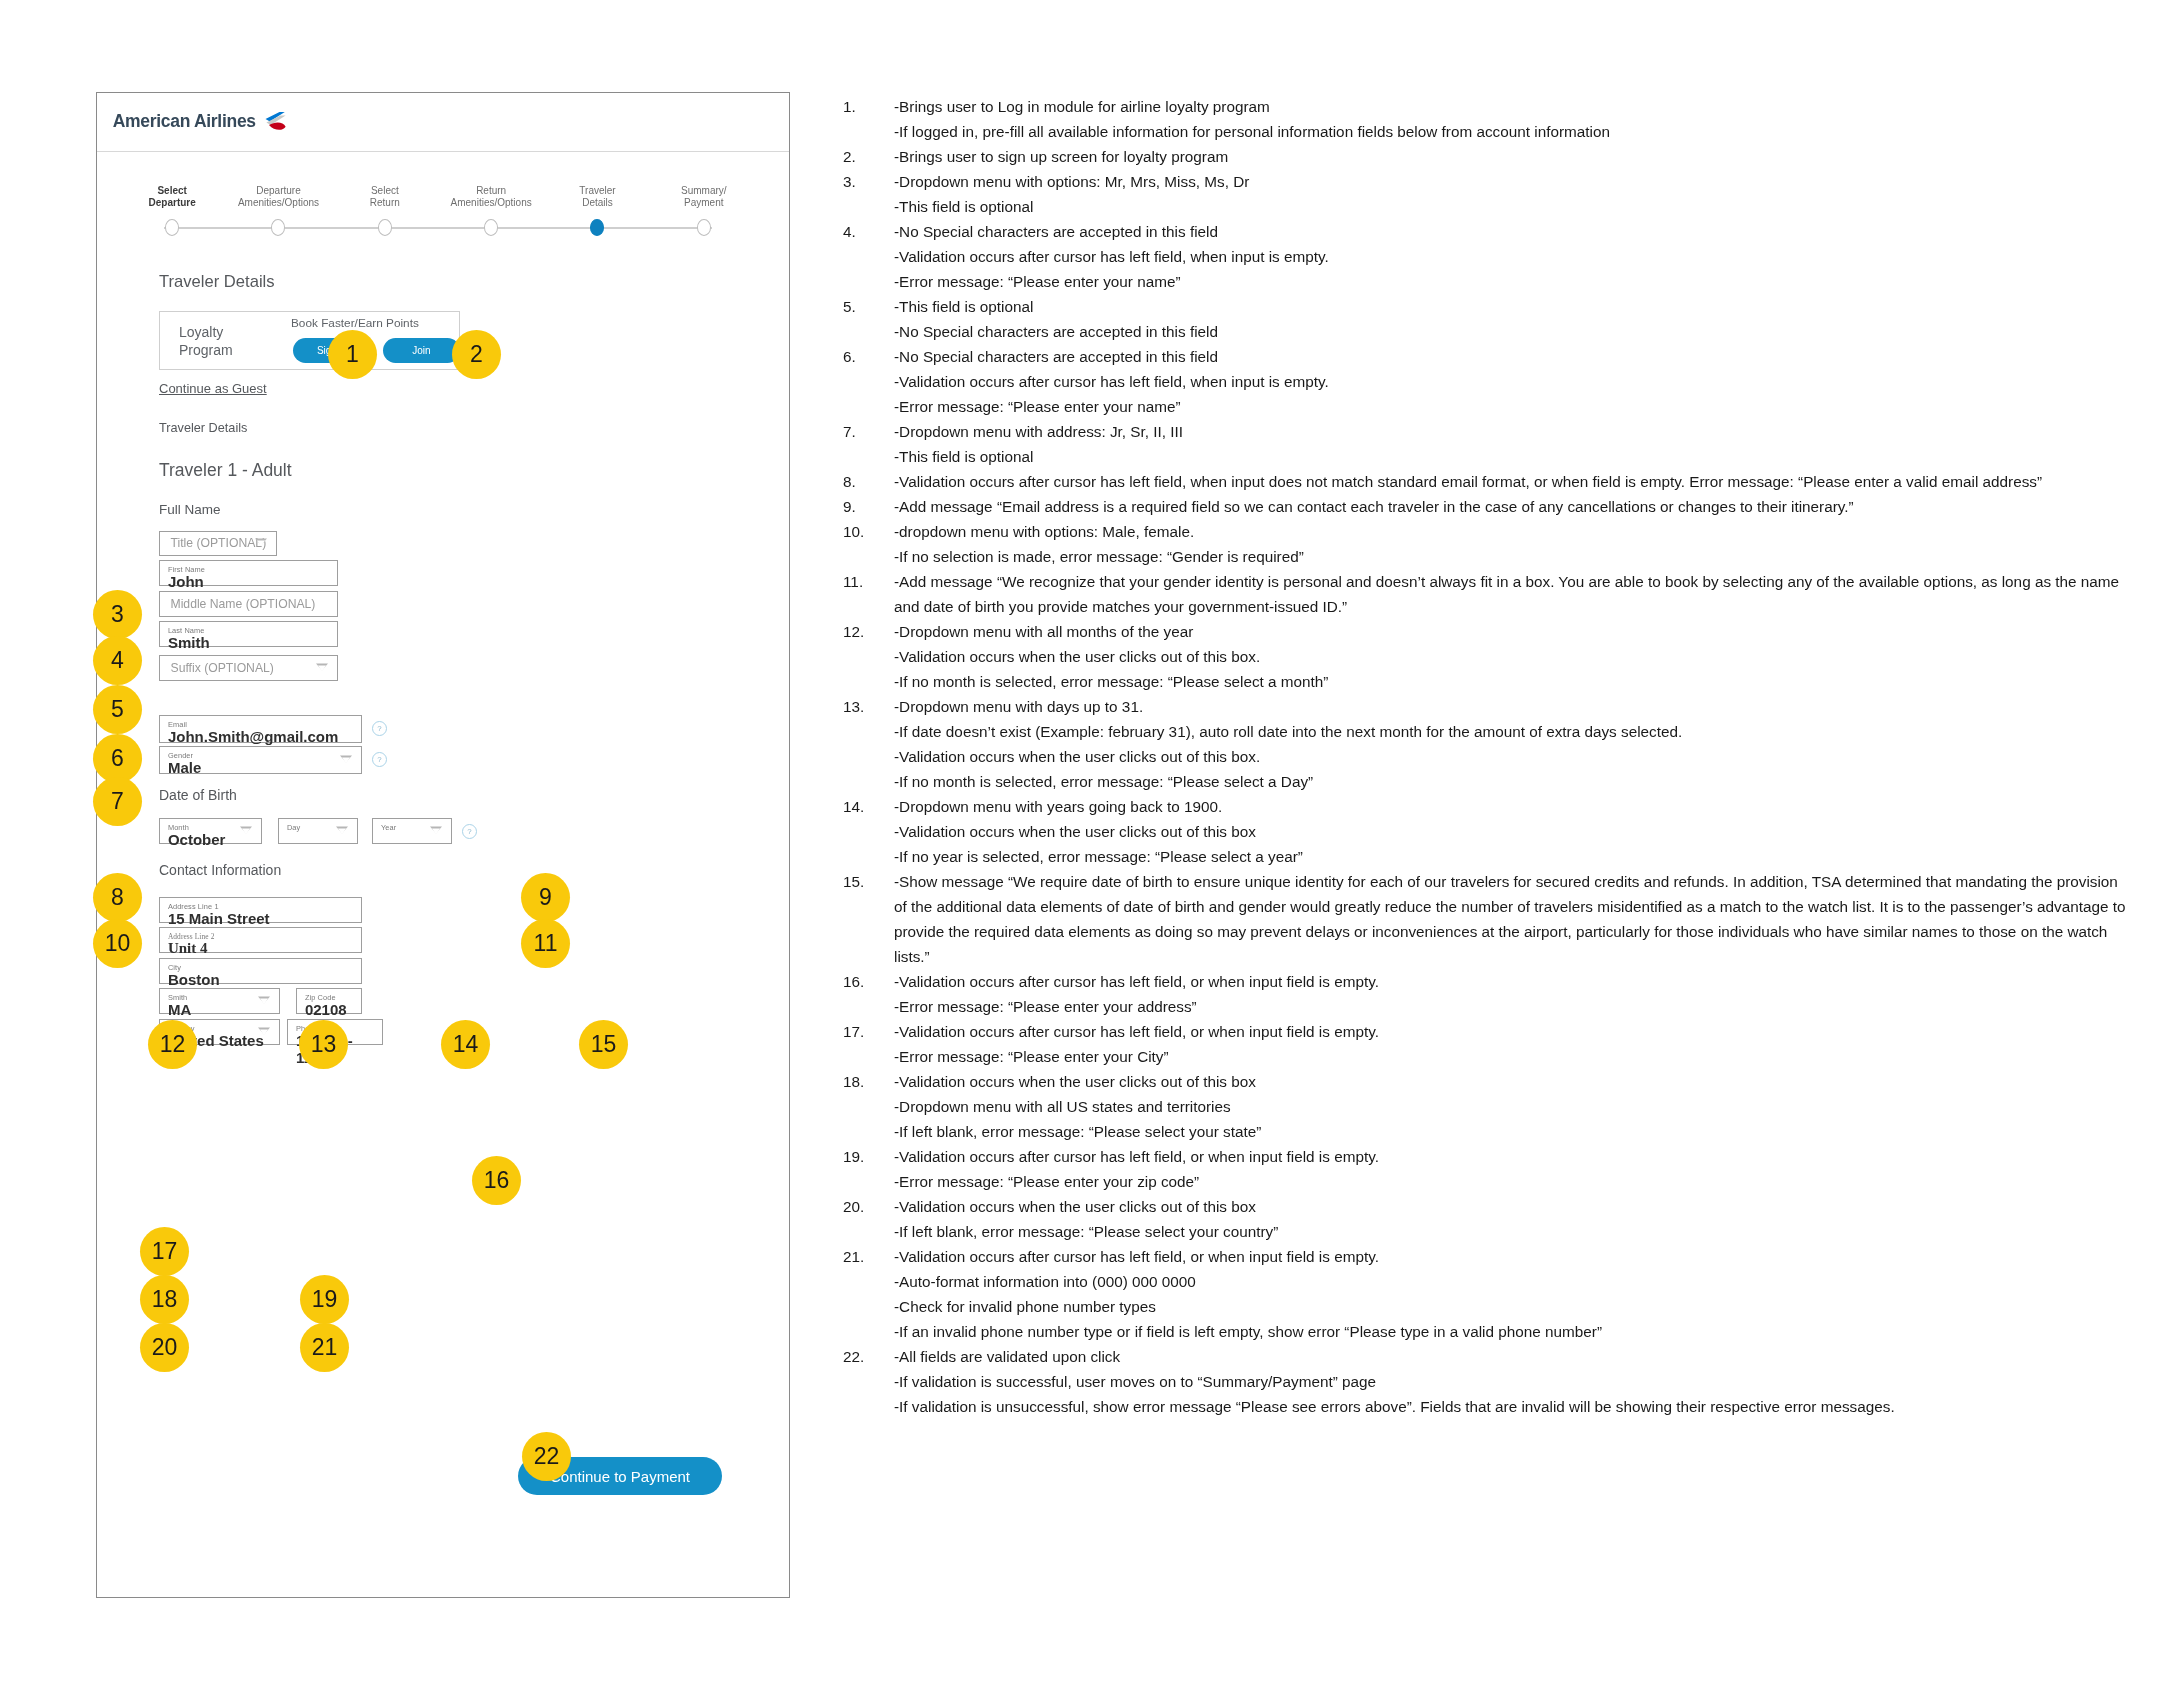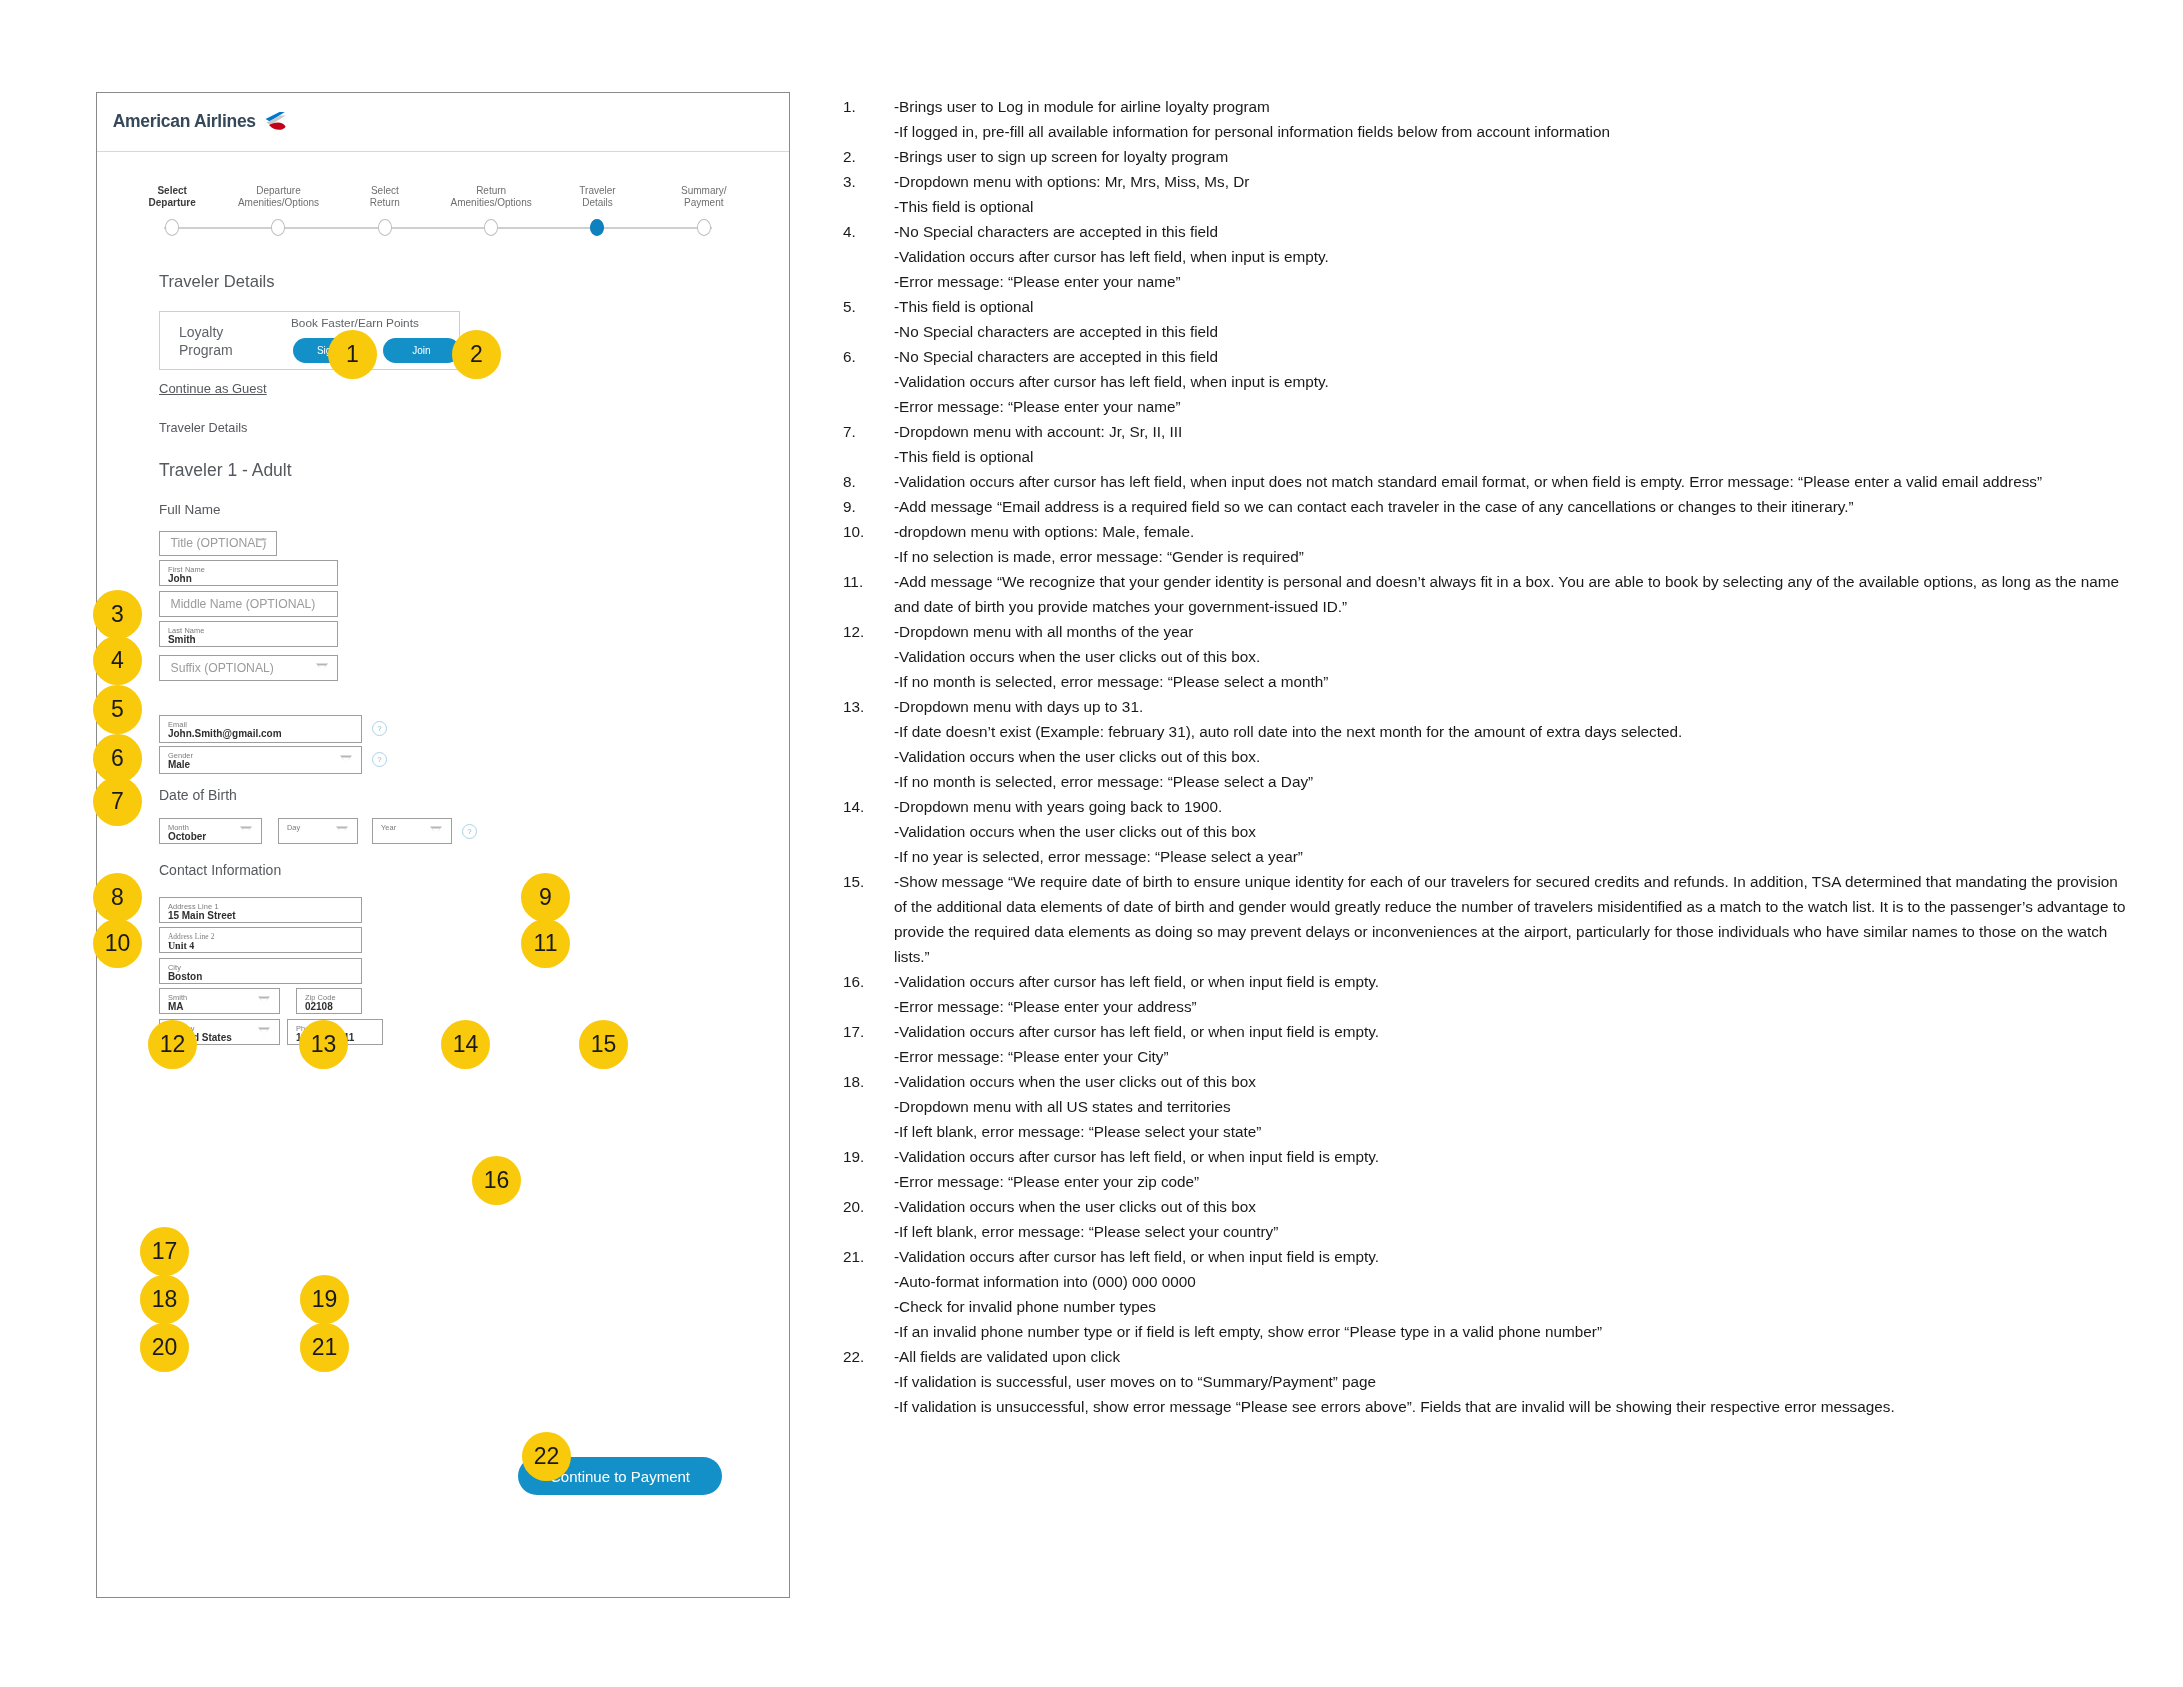--- a/index.html
+++ b/index.html
@@ -174,21 +174,21 @@
   .field .flabel {
     position: absolute;
     left: 7.9px; top: 3.5px;
     font-size: 7.4px;
     color: #7a7a7a;
     letter-spacing: 0.1px;
   }
   .field .fvalue {
     position: absolute;
     left: 7.9px; top: 12.2px;
-    font-size: 10px;
+    font-size: 15px;
     font-weight: 700;
     color: #2f2f2f;
   }
   .field .fplaceholder {
     position: absolute;
     left: 10.5px; top: 50%;
     transform: translateY(-50%);
     font-size: 12.2px;
     color: #9b9b9b;
   }
@@ -529,21 +529,21 @@
         <div class="ann-num">6.</div>
         <div class="ann-lines">
           <div class="ann-line">-No Special characters are accepted in this field</div>
           <div class="ann-line">-Validation occurs after cursor has left field, when input is empty.</div>
           <div class="ann-line">-Error message: “Please enter your name”</div>
         </div>
       </div>
       <div class="ann-row">
         <div class="ann-num">7.</div>
         <div class="ann-lines">
-          <div class="ann-line">-Dropdown menu with account: Jr, Sr, II, III</div>
+          <div class="ann-line">-Dropdown menu with address: Jr, Sr, II, III</div>
           <div class="ann-line">-This field is optional</div>
         </div>
       </div>
       <div class="ann-row">
         <div class="ann-num">8.</div>
         <div class="ann-lines">
           <div class="ann-line">-Validation occurs after cursor has left field, when input does not match standard email format, or when field is empty. Error message: “Please enter a valid email address”</div>
         </div>
       </div>
       <div class="ann-row">

